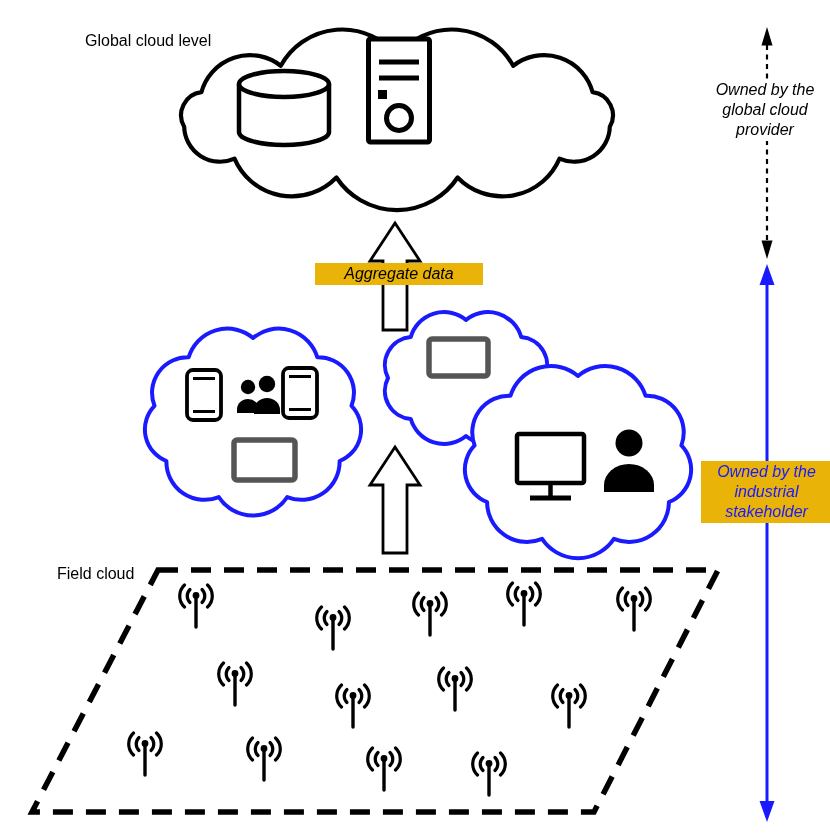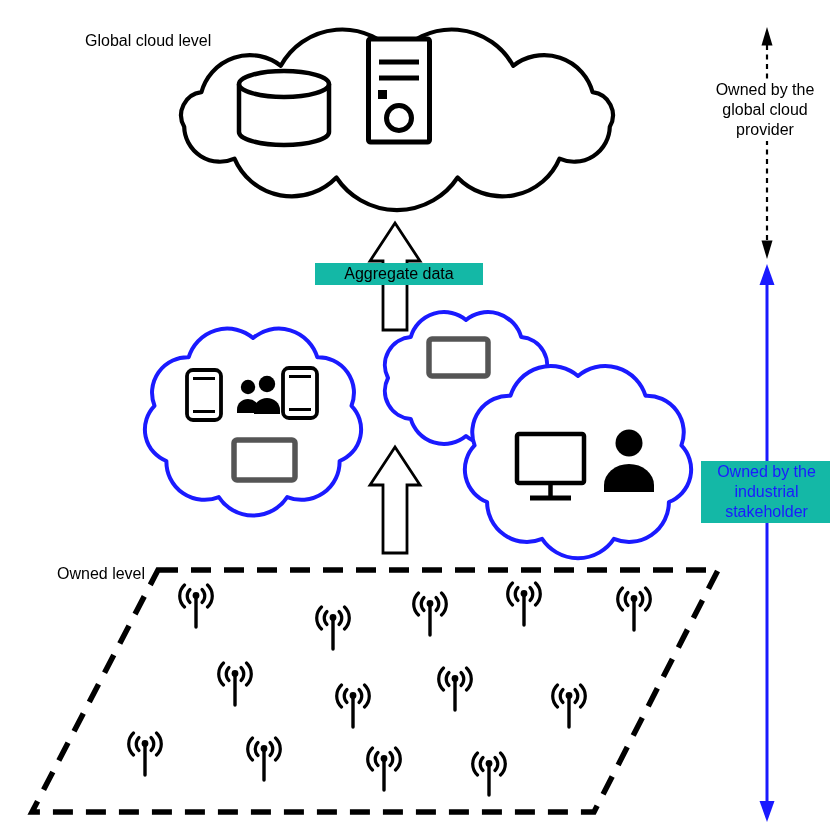--- a/index.html
+++ b/index.html
@@ -1,23 +1,23 @@
 <!DOCTYPE html>
 <html style="--blue: #1a1aff; --gray: #555555; --ink: #000000;"><head>
 <meta charset="utf-8">
 <style>
   html,body{margin:0;padding:0;background:#fff;}
   .canvas{position:relative;width:830px;height:833px;background:#fff;
           font-family:"Liberation Sans",sans-serif;overflow:hidden;border-radius:32px;}
   svg.scene{position:absolute;left:0;top:0;}
   .label{position:absolute;font-size:16px;line-height:1.25;color:var(--ink,#000);
          white-space:pre-line;}
-  .label.center{text-align:center;}
+  .label.center{text-align:center;font-style:italic;}
   .label.blue{color:var(--blue,#1a1aff);}
-  .label.bg{background:#14b8a6;padding:1px 2px;}
+  .label.bg{background:#eab308;padding:1px 2px;}
   #lbl-global-cloud{left:85px;top:31px;}
   #lbl-owned-global{left:700px;top:79px;width:126px;text-align:center;background:#fff;}
   #lbl-local-mobile{left:22px;top:308px;width:168px;text-align:center;}
   #lbl-aggregate{left:315px;top:263px;width:164px;text-align:center;}
   #lbl-raw{left:303px;top:489px;width:184px;text-align:center;}
   #lbl-owned-industrial{left:701px;top:461px;width:127px;text-align:center;}
   #lbl-field{left:57px;top:564px;}
   
   .stroke-ink{stroke:var(--ink,#000);}
   .stroke-blue{stroke:var(--blue,#1a1aff);}
@@ -128,14 +128,14 @@
   </svg>
 
   <div id="lbl-global-cloud" class="label">Global cloud level</div>
   <div id="lbl-owned-global" class="label bg center">Owned by the
 global cloud
 provider</div>
   <div id="lbl-aggregate" class="label bg center">Aggregate data</div>
   <div id="lbl-owned-industrial" class="label blue bg center">Owned by the
 industrial
 stakeholder</div>
-  <div id="lbl-field" class="label">Owned level</div>
+  <div id="lbl-field" class="label">Field cloud</div>
 </div>
 
 </body></html>

